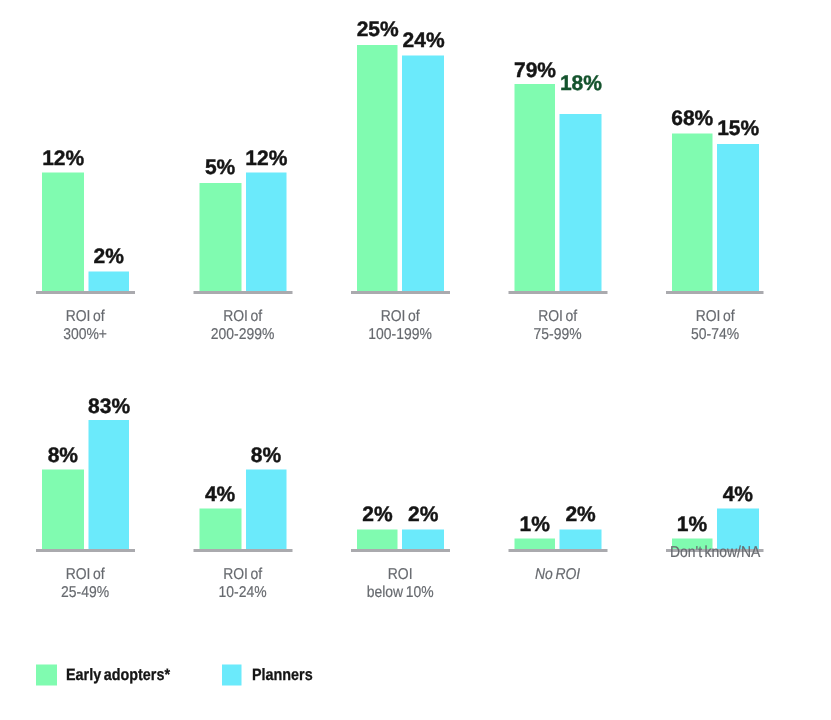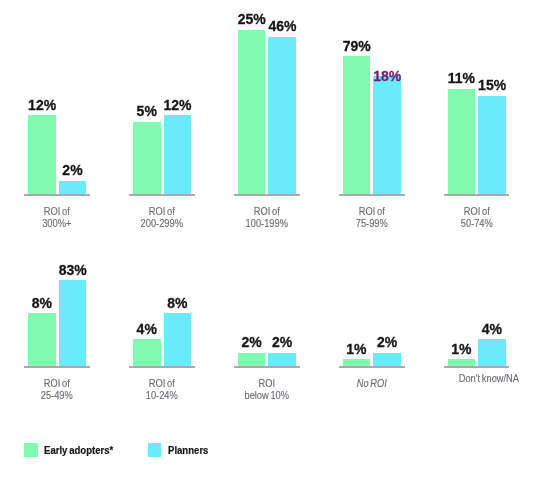--- a/index.html
+++ b/index.html
@@ -47,41 +47,41 @@
       <div class="clabel" style="left: 114.3px; top: 204.8px; width: 95.5px; color: rgb(103, 106, 111);">
         <div>ROI of</div>
         <div>200-299%</div>
       </div>
     </div>
     <div class="group">
       <div class="baseline" style="left: 234.15px; top: 194px; width: 65.5px; background: rgb(170, 170, 174);"></div>
       <div class="bar" style="left: 237.8px; top: 30px; width: 27.6px; height: 164px; background: rgb(128, 251, 176);"></div>
       <div class="vlabel" style="left: 237.8px; top: 11.4px; width: 27.6px; color: rgb(21, 21, 21);">25%</div>
       <div class="bar" style="left: 268.4px; top: 36.56px; width: 27.6px; height: 157.44px; background: rgb(107, 234, 251);"></div>
-      <div class="vlabel" style="left: 268.4px; top: 17.96px; width: 27.6px; color: rgb(21, 21, 21);">46%</div>
+      <div class="vlabel" style="left: 268.4px; top: 17.96px; width: 27.6px; color: rgb(21, 21, 21);">24%</div>
       <div class="clabel" style="left: 219.15px; top: 204.8px; width: 95.5px; color: rgb(103, 106, 111);">
         <div>ROI of</div>
         <div>100-199%</div>
       </div>
     </div>
     <div class="group">
       <div class="baseline" style="left: 339px; top: 194px; width: 65.5px; background: rgb(170, 170, 174);"></div>
       <div class="bar" style="left: 342.65px; top: 56.24px; width: 27.6px; height: 137.76px; background: rgb(128, 251, 176);"></div>
       <div class="vlabel" style="left: 342.65px; top: 37.64px; width: 27.6px; color: rgb(21, 21, 21);">79%</div>
       <div class="bar" style="left: 373.25px; top: 75.92px; width: 27.6px; height: 118.08px; background: rgb(107, 234, 251);"></div>
-      <div class="vlabel" style="left: 373.25px; top: 68px; width: 27.6px; color: #701a75;">18%</div>
+      <div class="vlabel" style="left: 373.25px; top: 47px; width: 27.6px; color: #14532d;">18%</div>
       <div class="clabel" style="left: 324px; top: 204.8px; width: 95.5px; color: rgb(103, 106, 111);">
         <div>ROI of</div>
         <div>75-99%</div>
       </div>
     </div>
     <div class="group">
       <div class="baseline" style="left: 443.85px; top: 194px; width: 65.5px; background: rgb(170, 170, 174);"></div>
       <div class="bar" style="left: 447.5px; top: 89.04px; width: 27.6px; height: 104.96px; background: rgb(128, 251, 176);"></div>
-      <div class="vlabel" style="left: 447.5px; top: 70.44px; width: 27.6px; color: rgb(21, 21, 21);">11%</div>
+      <div class="vlabel" style="left: 447.5px; top: 70.44px; width: 27.6px; color: rgb(21, 21, 21);">68%</div>
       <div class="bar" style="left: 478.1px; top: 95.6px; width: 27.6px; height: 98.4px; background: rgb(107, 234, 251);"></div>
       <div class="vlabel" style="left: 478.1px; top: 77px; width: 27.6px; color: rgb(21, 21, 21);">15%</div>
       <div class="clabel" style="left: 428.85px; top: 204.8px; width: 95.5px; color: rgb(103, 106, 111);">
         <div>ROI of</div>
         <div>50-74%</div>
       </div>
     </div>
   </div>
   <div class="row">
     <div class="group">
@@ -126,21 +126,21 @@
       <div class="clabel" style="left: 324px; top: 376.5px; width: 95.5px; color: rgb(103, 106, 111); font-style: italic;">
         <div>No ROI</div>
       </div>
     </div>
     <div class="group">
       <div class="baseline" style="left: 443.85px; top: 365.7px; width: 65.5px; background: rgb(170, 170, 174);"></div>
       <div class="bar" style="left: 447.5px; top: 359.14px; width: 27.6px; height: 6.56px; background: rgb(128, 251, 176);"></div>
       <div class="vlabel" style="left: 447.5px; top: 340.54px; width: 27.6px; color: rgb(21, 21, 21);">1%</div>
       <div class="bar" style="left: 478.1px; top: 339.46px; width: 27.6px; height: 26.24px; background: rgb(107, 234, 251);"></div>
       <div class="vlabel" style="left: 478.1px; top: 320.86px; width: 27.6px; color: rgb(21, 21, 21);">4%</div>
-      <div class="clabel" style="left: 428.85px; top: 372px; width: 95.5px; color: rgb(103, 106, 111); text-align: right;">
+      <div class="clabel" style="left: 428.85px; top: 362px; width: 95.5px; color: rgb(103, 106, 111);">
         <div>Don't know/NA</div>
       </div>
     </div>
   </div>
   <div class="legend">
     <div class="legend-item">
       <div class="swatch" style="left: 24.4px; top: 443.1px; background: rgb(128, 251, 176);"></div>
       <div class="ltext" style="left: 44.4px; top: 444px; color: rgb(21, 21, 21);">Early adopters*</div>
     </div>
     <div class="legend-item">

